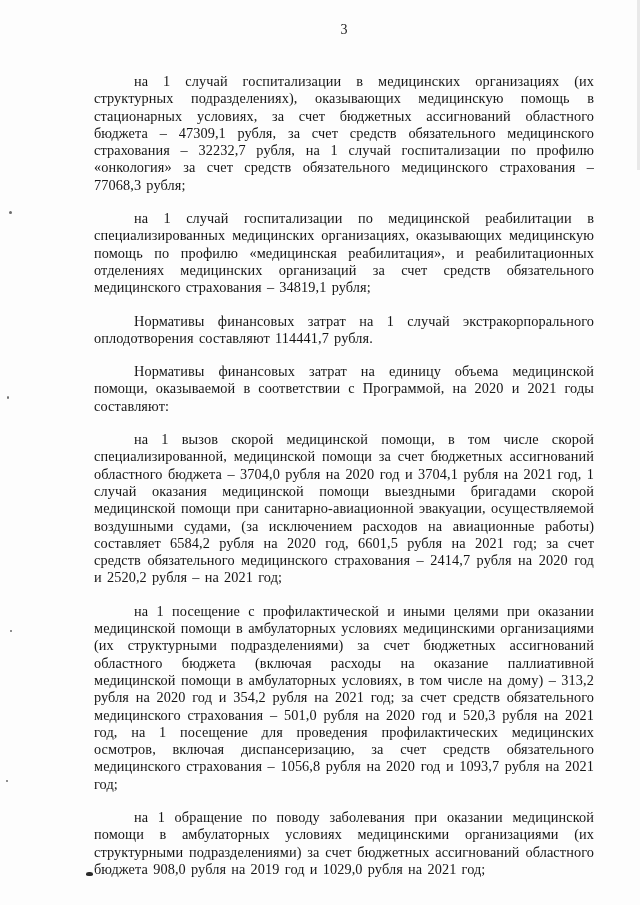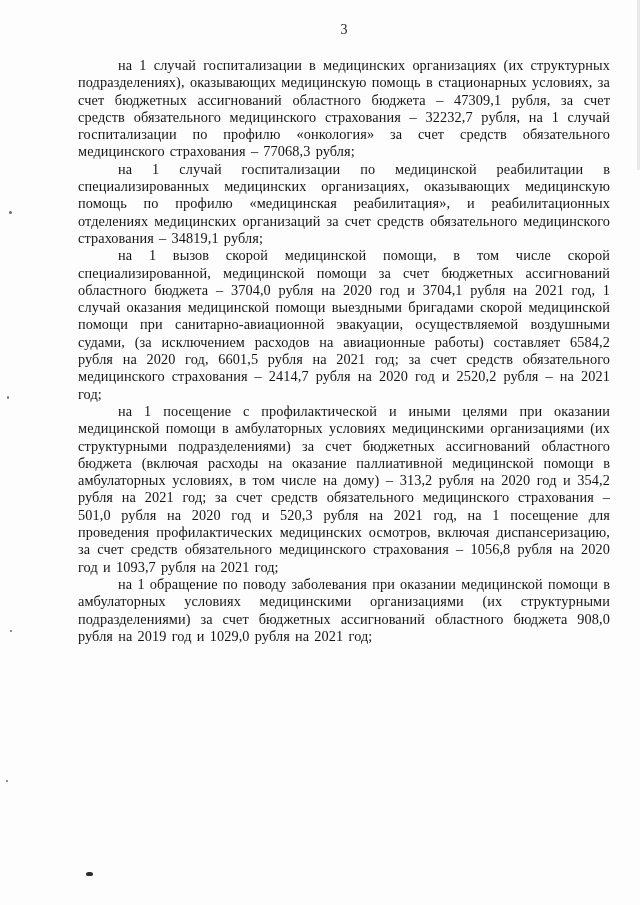--- a/index.html
+++ b/index.html
@@ -34,21 +34,21 @@
     top: 57px;
     left: 78px;
     width: 532px;
     font-size: 14.3px;
     line-height: 17.3px;
     text-align: justify;
     letter-spacing: 0.1px;
     word-spacing: 1.5px;
   }
   .text-block p {
-    margin: 0;
+    margin: 16px;
     padding: 0;
     text-indent: 40px;
   }
   .speck {
     position: absolute;
     background: #6a6a6a;
     border-radius: 50%;
   }
   .smudge {
     position: absolute;
@@ -67,20 +67,22 @@
 </head>
 <body>
 
 <div class="page">
 
   <div class="page-number">3</div>
 
   <div class="text-block">
     <p>на 1 случай госпитализации в медицинских организациях (их структурных подразделениях), оказывающих медицинскую помощь в стационарных условиях, за счет бюджетных ассигнований областного бюджета – 47309,1 рубля, за счет средств обязательного медицинского страхования – 32232,7 рубля, на 1 случай госпитализации по профилю «онкология» за счет средств обязательного медицинского страхования – 77068,3 рубля;</p>
     <p>на 1 случай госпитализации по медицинской реабилитации в специализированных медицинских организациях, оказывающих медицинскую помощь по профилю «медицинская реабилитация», и реабилитационных отделениях медицинских организаций за счет средств обязательного медицинского страхования – 34819,1 рубля;</p>
+    <p>Нормативы финансовых затрат на 1 случай экстракорпорального оплодотворения составляют 114441,7 рубля.</p>
+    <p>Нормативы финансовых затрат на единицу объема медицинской помощи, оказываемой в соответствии с Программой, на 2020 и 2021 годы составляют:</p>
     <p>на 1 вызов скорой медицинской помощи, в том числе скорой специализированной, медицинской помощи за счет бюджетных ассигнований областного бюджета – 3704,0 рубля на 2020 год и 3704,1 рубля на 2021 год, 1 случай оказания медицинской помощи выездными бригадами скорой медицинской помощи при санитарно-авиационной эвакуации, осуществляемой воздушными судами, (за исключением расходов на авиационные работы) составляет 6584,2 рубля на 2020 год, 6601,5 рубля на 2021 год; за счет средств обязательного медицинского страхования – 2414,7 рубля на 2020 год и 2520,2 рубля – на 2021 год;</p>
     <p>на 1 посещение с профилактической и иными целями при оказании медицинской помощи в амбулаторных условиях медицинскими организациями (их структурными подразделениями) за счет бюджетных ассигнований областного бюджета (включая расходы на оказание паллиативной медицинской помощи в амбулаторных условиях, в том числе на дому) – 313,2 рубля на 2020 год и 354,2 рубля на 2021 год; за счет средств обязательного медицинского страхования – 501,0 рубля на 2020 год и 520,3 рубля на 2021 год, на 1 посещение для проведения профилактических медицинских осмотров, включая диспансеризацию, за счет средств обязательного медицинского страхования – 1056,8 рубля на 2020 год и 1093,7 рубля на 2021 год;</p>
     <p>на 1 обращение по поводу заболевания при оказании медицинской помощи в амбулаторных условиях медицинскими организациями (их структурными подразделениями) за счет бюджетных ассигнований областного бюджета 908,0 рубля на 2019 год и 1029,0 рубля на 2021 год;</p>
   </div>
 
   <div class="edge-shade"></div>
 
   <div class="speck" style="left:9px;top:211px;width:3px;height:3px;"></div>
   <div class="speck" style="left:7px;top:396px;width:2px;height:3px;"></div>
   <div class="speck" style="left:10px;top:630px;width:2px;height:2px;"></div>

